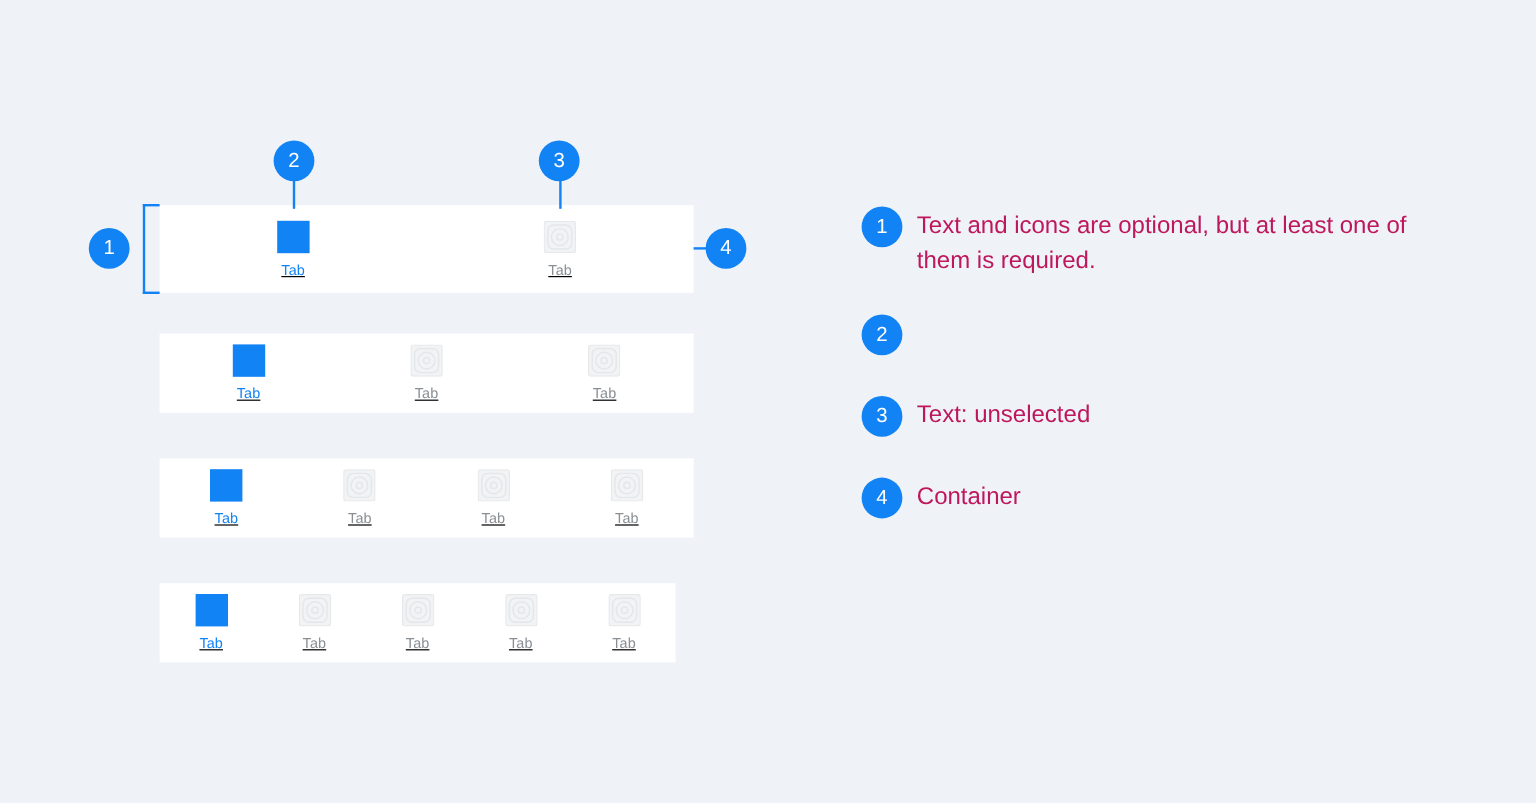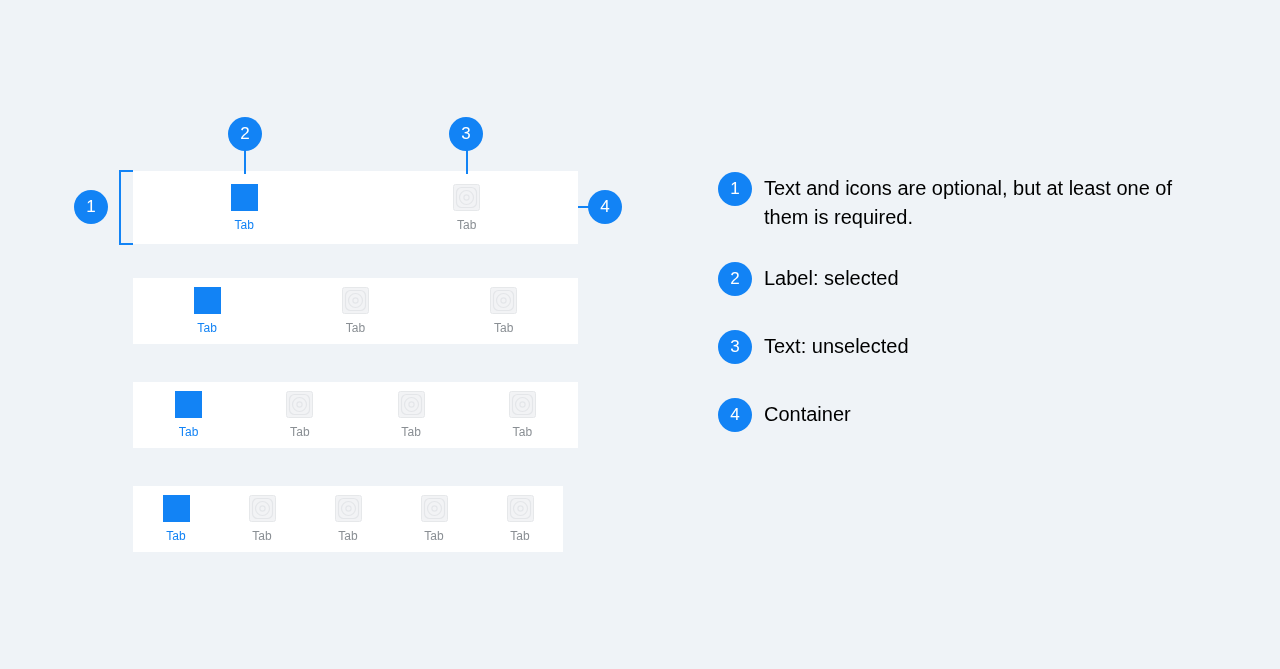--- a/index.html
+++ b/index.html
@@ -21,20 +21,21 @@
   .tab {
     flex: 1 1 0;
     height: 100%;
     display: flex;
     flex-direction: column;
     align-items: center;
     justify-content: center;
     gap: 7px;
     position: relative;
     cursor: pointer;
+    text-decoration: underline;
   }
   .tab-icon { width: 27px; height: 27px; display: block; }
   .tab-icon.selected { background: #1283f5; }
   .tab-label {
     font-size: 12px;
     line-height: 14px;
     letter-spacing: .1px;
     white-space: nowrap;
   }
   .tab-label.selected   { color: #1283f5; }
@@ -74,21 +75,21 @@
     border-radius: 50%;
     background: #1283f5;
     color: #ffffff;
     font-size: 17px;
     display: flex; align-items: center; justify-content: center;
     margin-right: 12px;
   }
   .legend-text {
     font-size: 20px;
     line-height: 29px;
-    color: #000000;
+    color: #be185d;
     max-width: 430px;
     padding-top: 2px;
   }
 </style>
 </head>
 <body>
 
 <div id="root">
 
   <div class="tabbar" id="bar0" style="left:133px; top:171px; width:445px; height:73px;">
@@ -223,21 +224,20 @@
 
   <div id="legend">
 
     <div class="legend-row">
       <div class="legend-badge">1</div>
       <div class="legend-text">Text and icons are optional, but at least one of them is required.</div>
     </div>
 
     <div class="legend-row" style="margin-bottom:34px;">
       <div class="legend-badge">2</div>
-      <div class="legend-text">Label: selected</div>
     </div>
 
     <div class="legend-row" style="margin-bottom:34px;">
       <div class="legend-badge">3</div>
       <div class="legend-text">Text: unselected</div>
     </div>
 
     <div class="legend-row" style="margin-bottom:0;">
       <div class="legend-badge">4</div>
       <div class="legend-text">Container</div>

